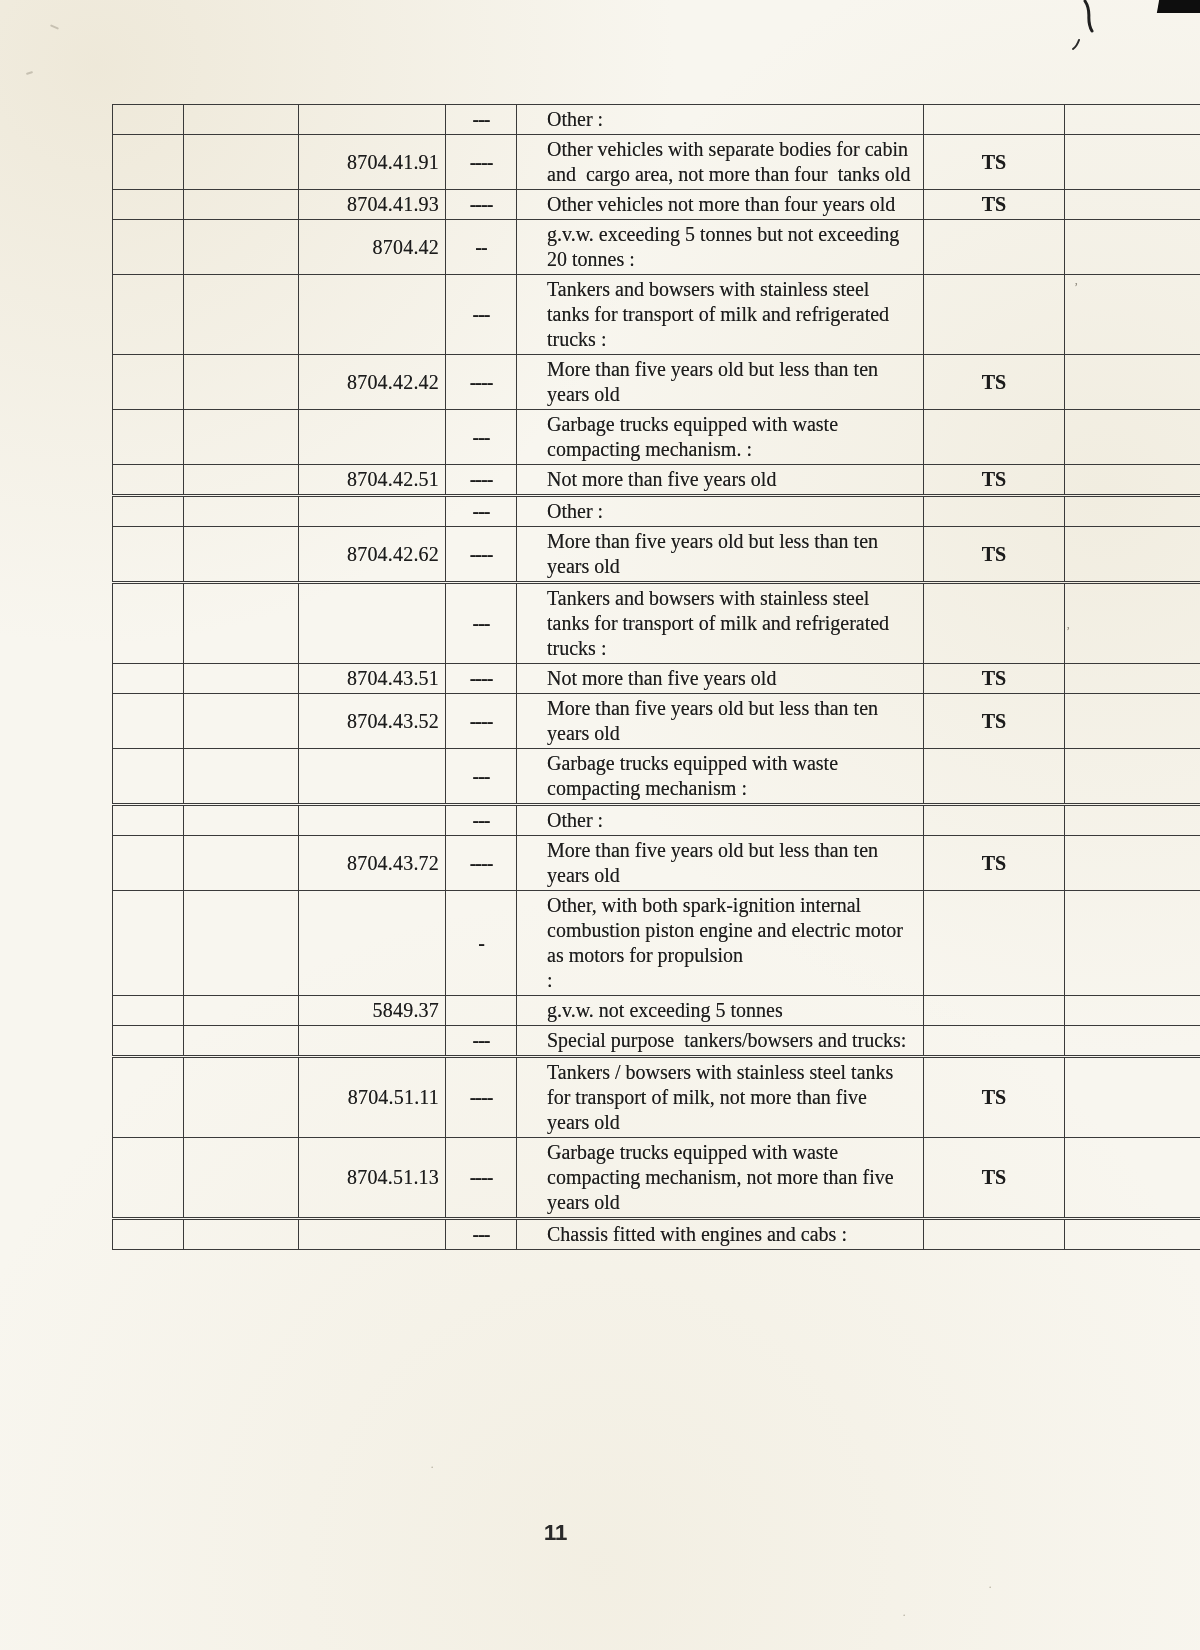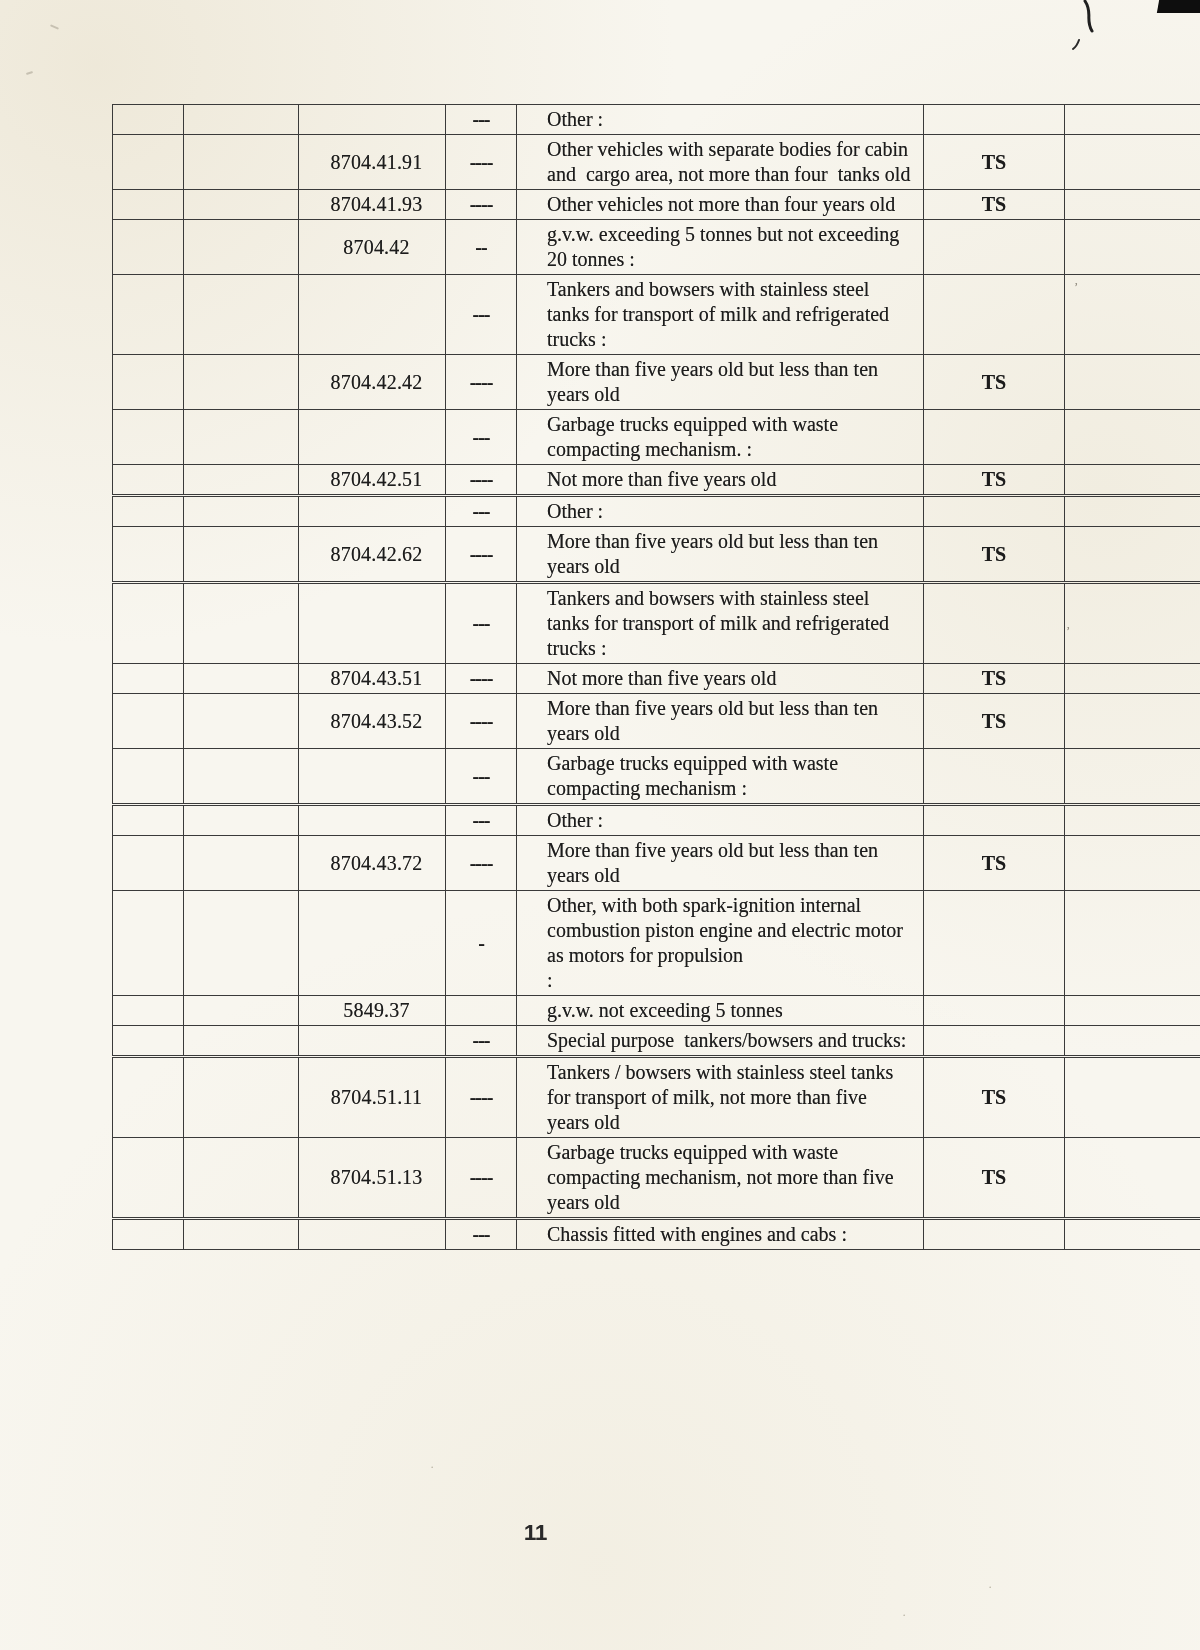--- a/index.html
+++ b/index.html
@@ -28,28 +28,28 @@
     border:1.6px solid var(--border);
     padding:2px 6px;
     vertical-align:middle;
     font-size:20px;
     line-height:1.25;
     text-shadow:0 0 .5px rgba(20,20,20,.55);
   }
   tr.dbl td{border-top:3px double var(--border);}
   td.c1{width:58px;}
   td.c2{width:102px;}
-  td.c3{width:125px;text-align:center;letter-spacing:.2px;padding-left:15px;}
+  td.c3{width:125px;text-align:right;letter-spacing:.2px;padding-left:15px;}
   td.c4{width:58px;text-align:center;font-weight:700;letter-spacing:-1px;}
   td.c5{width:390px;padding-left:10px;}
   td.c6{width:128px;text-align:center;font-weight:700;border-radius:9px;}
   td.c7{width:129px;}
   .desc{max-width:364px;white-space:pre-wrap;margin-left:20px;}
   .page-number{
-    position:absolute;left:524px;top:1520px;
+    position:absolute;left:544px;top:1520px;
     font-family:"Liberation Sans", sans-serif;
     font-weight:600;font-size:22px;color:#2a2a2a;
     text-shadow:0 0 .5px rgba(20,20,20,.5);
   }
   .corner-black{
     position:absolute;top:0;right:0;width:46px;height:13px;
     background:#0e0e0e;transform:skewX(-10deg) translateX(4px);
   }
   .pen-squiggle{position:absolute;left:1072px;top:0;}
   .speck{position:absolute;color:#8a8578;font-size:13px;line-height:1;}

